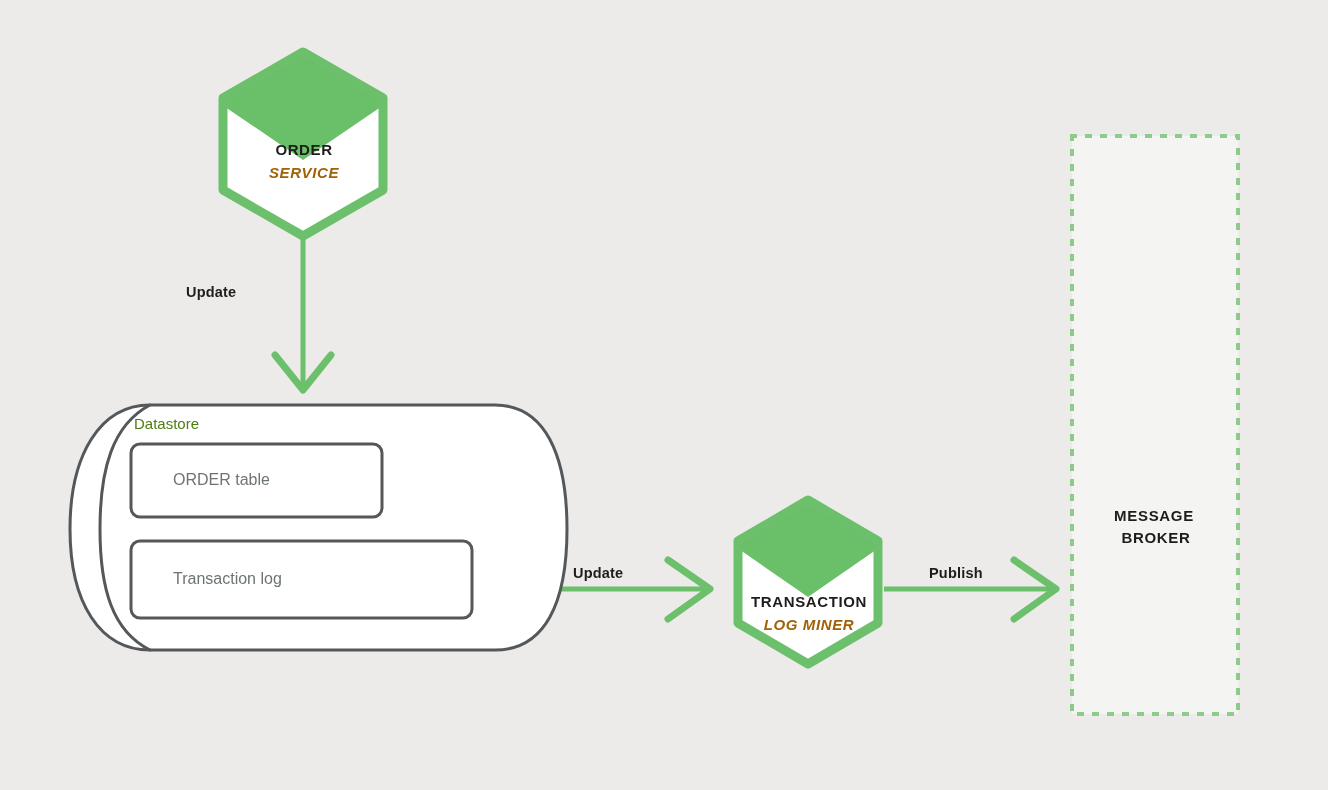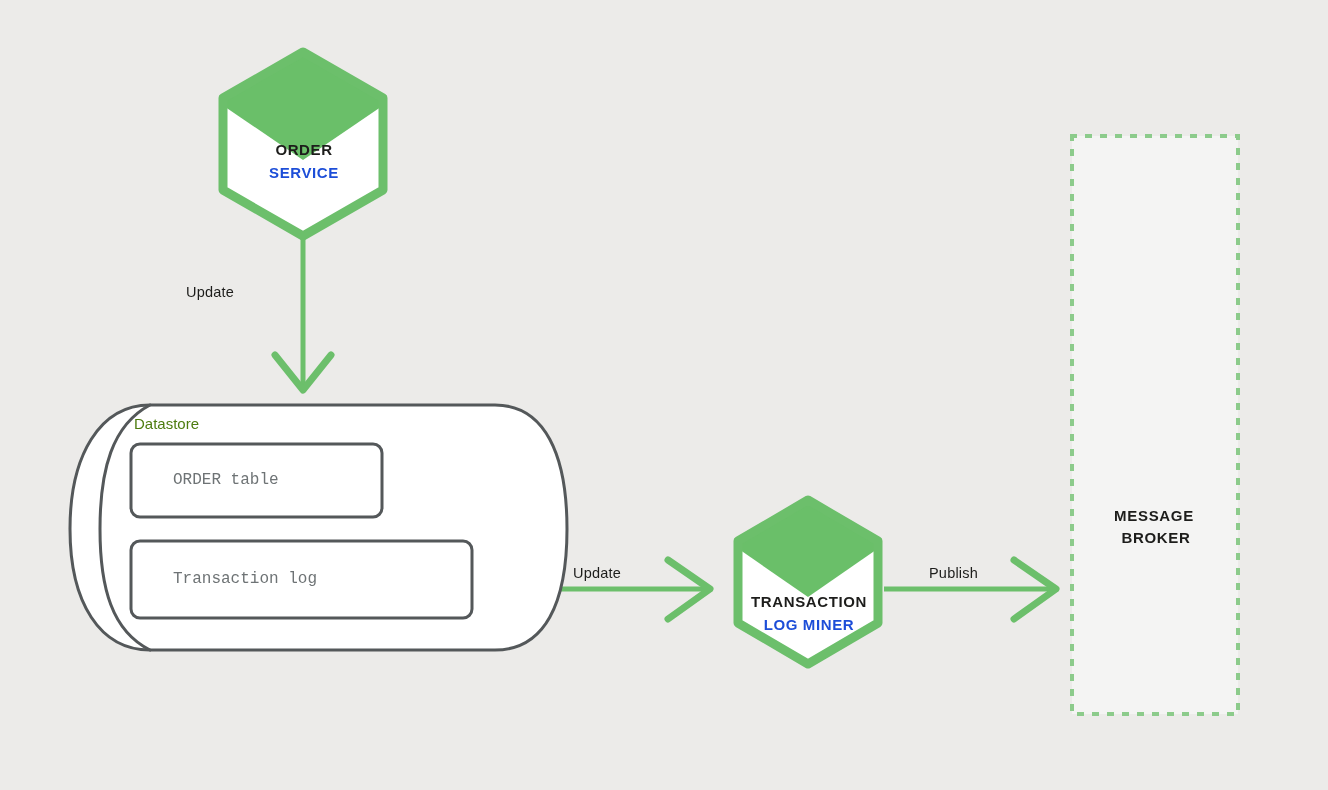--- a/index.html
+++ b/index.html
@@ -33,62 +33,62 @@
   }
   
   .hex-title {
     font-weight: bold;
     color: #1D1D1B;
     letter-spacing: 0.6px;
     text-align: center;
   }
   .hex-sub {
     font-weight: bold;
-    color: #1d4ed8;
+    color: #a16207;
     letter-spacing: 0.6px;
     text-align: center;
+    font-style: italic;
   }
   .order-title { left: 214px; top: 141px; width: 180px; font-size: 15px; }
   .order-sub   { left: 214px; top: 164px; width: 180px; font-size: 15px; }
   .tlm-title   { left: 709px; top: 593px; width: 200px; font-size: 15px; }
   .tlm-sub     { left: 709px; top: 616px; width: 200px; font-size: 15px; }
 
   
   .broker-line {
     font-weight: bold;
     color: #1D1D1B;
     letter-spacing: 0.7px;
     text-align: center;
     width: 220px;
     font-size: 15px;
   }
   .broker-l1 { left: 1044px; top: 507px; }
   .broker-l2 { left: 1046px; top: 529px; }
 
   
   .edge-label {
-    font-weight: normal;
+    font-weight: bold;
     color: #1D1D1B;
     font-size: 14.5px;
     letter-spacing: 0.2px;
   }
   .edge-update  { left: 186px; top: 284px; }
   .edge-changes { left: 573px; top: 565px; }
   .edge-publish { left: 929px; top: 565px; }
 
   
   .ds-title {
     left: 134px; top: 415px;
     color: #4d7c0f;
     font-size: 15px;
   }
   .box-label {
     color: #6E7375;
     font-size: 16px;
-    font-family: Liberation Mono, monospace;
   }
   .box-order-table { left: 173px; top: 471px; }
   .box-txn-log     { left: 173px; top: 570px; }
 </style>
 </head>
 <body>
 
 <div id="stage">
 
   <svg id="diagram-svg" viewBox="0 0 1328 790">

